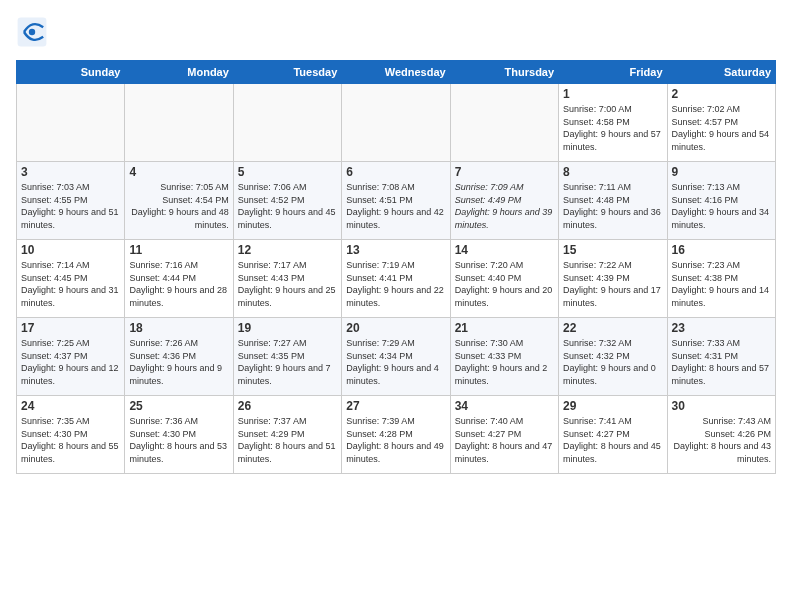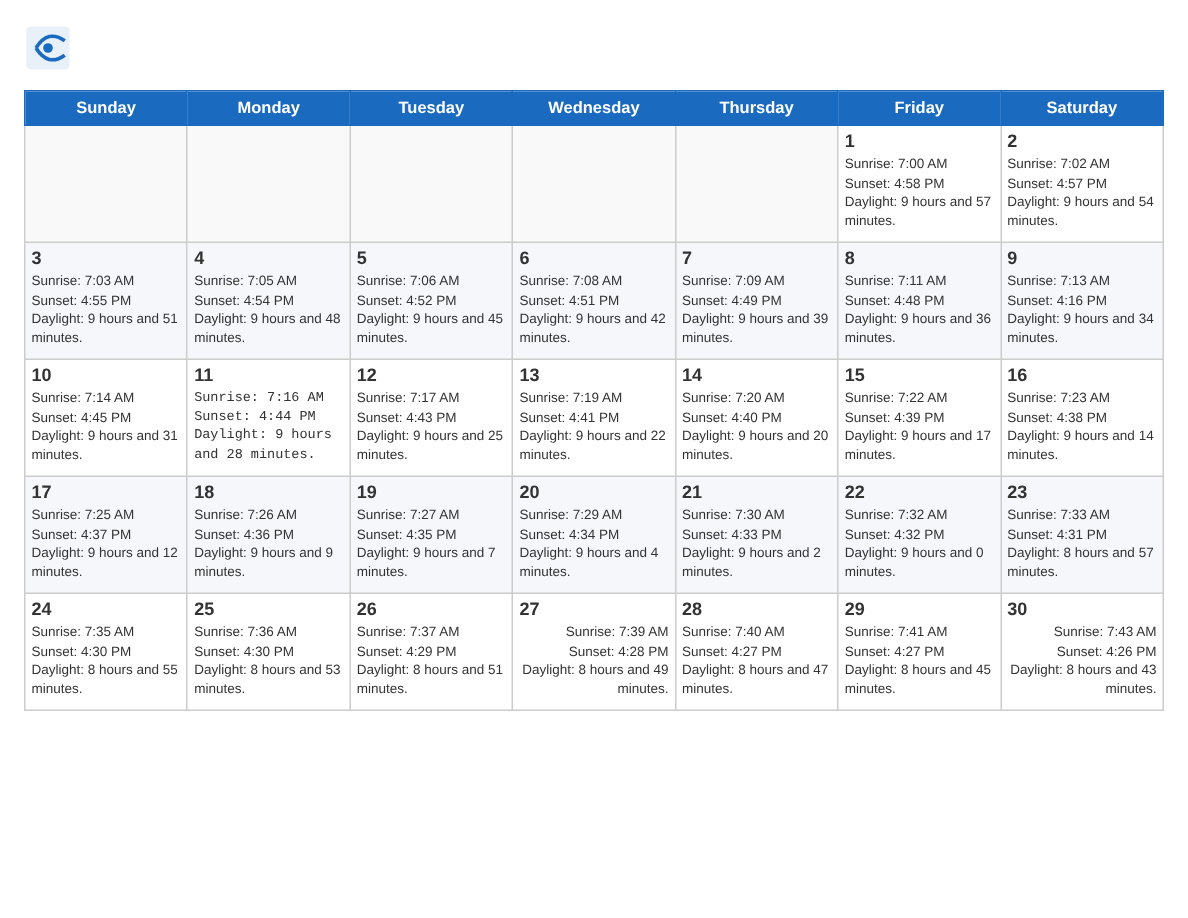--- a/index.html
+++ b/index.html
@@ -54,21 +54,21 @@
     .calendar {
       width: 100%;
       border-collapse: collapse;
     }
     .calendar th {
       background: #1a6abf;
       color: #fff;
       font-size: 11px;
       font-weight: bold;
       padding: 5px 4px;
-      text-align: center;
+      text-align: right;
       border: 1px solid #1a6abf;
     }
     .calendar td {
       border: 1px solid #ccc;
       vertical-align: top;
       padding: 3px 4px;
       width: calc(100%/7);
       height: 78px;
       font-size: 9.5px;
       color: #333;
@@ -150,39 +150,39 @@
         </tr>
         <tr>
           <td>
             <span class="day-num">3</span>
             <div class="day-info" style="white-space: pre-line;">Sunrise: 7:03 AM
 Sunset: 4:55 PM
 Daylight: 9 hours and 51 minutes.</div>
           </td>
           <td>
             <span class="day-num">4</span>
-            <div class="day-info" style="white-space: pre-line;">Sunrise: 7:05 AM
+            <div class="day-info" style="white-space: pre-line; text-align: right;">Sunrise: 7:05 AM
 Sunset: 4:54 PM
 Daylight: 9 hours and 48 minutes.</div>
           </td>
           <td>
             <span class="day-num">5</span>
             <div class="day-info" style="white-space: pre-line;">Sunrise: 7:06 AM
 Sunset: 4:52 PM
 Daylight: 9 hours and 45 minutes.</div>
           </td>
           <td>
             <span class="day-num">6</span>
             <div class="day-info" style="white-space: pre-line;">Sunrise: 7:08 AM
 Sunset: 4:51 PM
 Daylight: 9 hours and 42 minutes.</div>
           </td>
           <td>
             <span class="day-num">7</span>
-            <div class="day-info" style="white-space: pre-line;">Sunrise: 7:09 AM
+            <div class="day-info" style="white-space: pre-line; font-style: italic;">Sunrise: 7:09 AM
 Sunset: 4:49 PM
 Daylight: 9 hours and 39 minutes.</div>
           </td>
           <td>
             <span class="day-num">8</span>
             <div class="day-info" style="white-space: pre-line;">Sunrise: 7:11 AM
 Sunset: 4:48 PM
 Daylight: 9 hours and 36 minutes.</div>
           </td>
           <td>
@@ -194,21 +194,21 @@
         </tr>
         <tr>
           <td>
             <span class="day-num">10</span>
             <div class="day-info" style="white-space: pre-line;">Sunrise: 7:14 AM
 Sunset: 4:45 PM
 Daylight: 9 hours and 31 minutes.</div>
           </td>
           <td>
             <span class="day-num">11</span>
-            <div class="day-info" style="white-space: pre-line; font-family: Liberation Mono, monospace;">Sunrise: 7:16 AM
+            <div class="day-info" style="white-space: pre-line;">Sunrise: 7:16 AM
 Sunset: 4:44 PM
 Daylight: 9 hours and 28 minutes.</div>
           </td>
           <td>
             <span class="day-num">12</span>
             <div class="day-info" style="white-space: pre-line;">Sunrise: 7:17 AM
 Sunset: 4:43 PM
 Daylight: 9 hours and 25 minutes.</div>
           </td>
           <td>
@@ -294,26 +294,26 @@
 Daylight: 8 hours and 53 minutes.</div>
           </td>
           <td>
             <span class="day-num">26</span>
             <div class="day-info" style="white-space: pre-line;">Sunrise: 7:37 AM
 Sunset: 4:29 PM
 Daylight: 8 hours and 51 minutes.</div>
           </td>
           <td>
             <span class="day-num">27</span>
-            <div class="day-info" style="white-space: pre-line; text-align: right;">Sunrise: 7:39 AM
+            <div class="day-info" style="white-space: pre-line;">Sunrise: 7:39 AM
 Sunset: 4:28 PM
 Daylight: 8 hours and 49 minutes.</div>
           </td>
           <td>
-            <span class="day-num">28</span>
+            <span class="day-num">34</span>
             <div class="day-info" style="white-space: pre-line;">Sunrise: 7:40 AM
 Sunset: 4:27 PM
 Daylight: 8 hours and 47 minutes.</div>
           </td>
           <td>
             <span class="day-num">29</span>
             <div class="day-info" style="white-space: pre-line;">Sunrise: 7:41 AM
 Sunset: 4:27 PM
 Daylight: 8 hours and 45 minutes.</div>
           </td>

